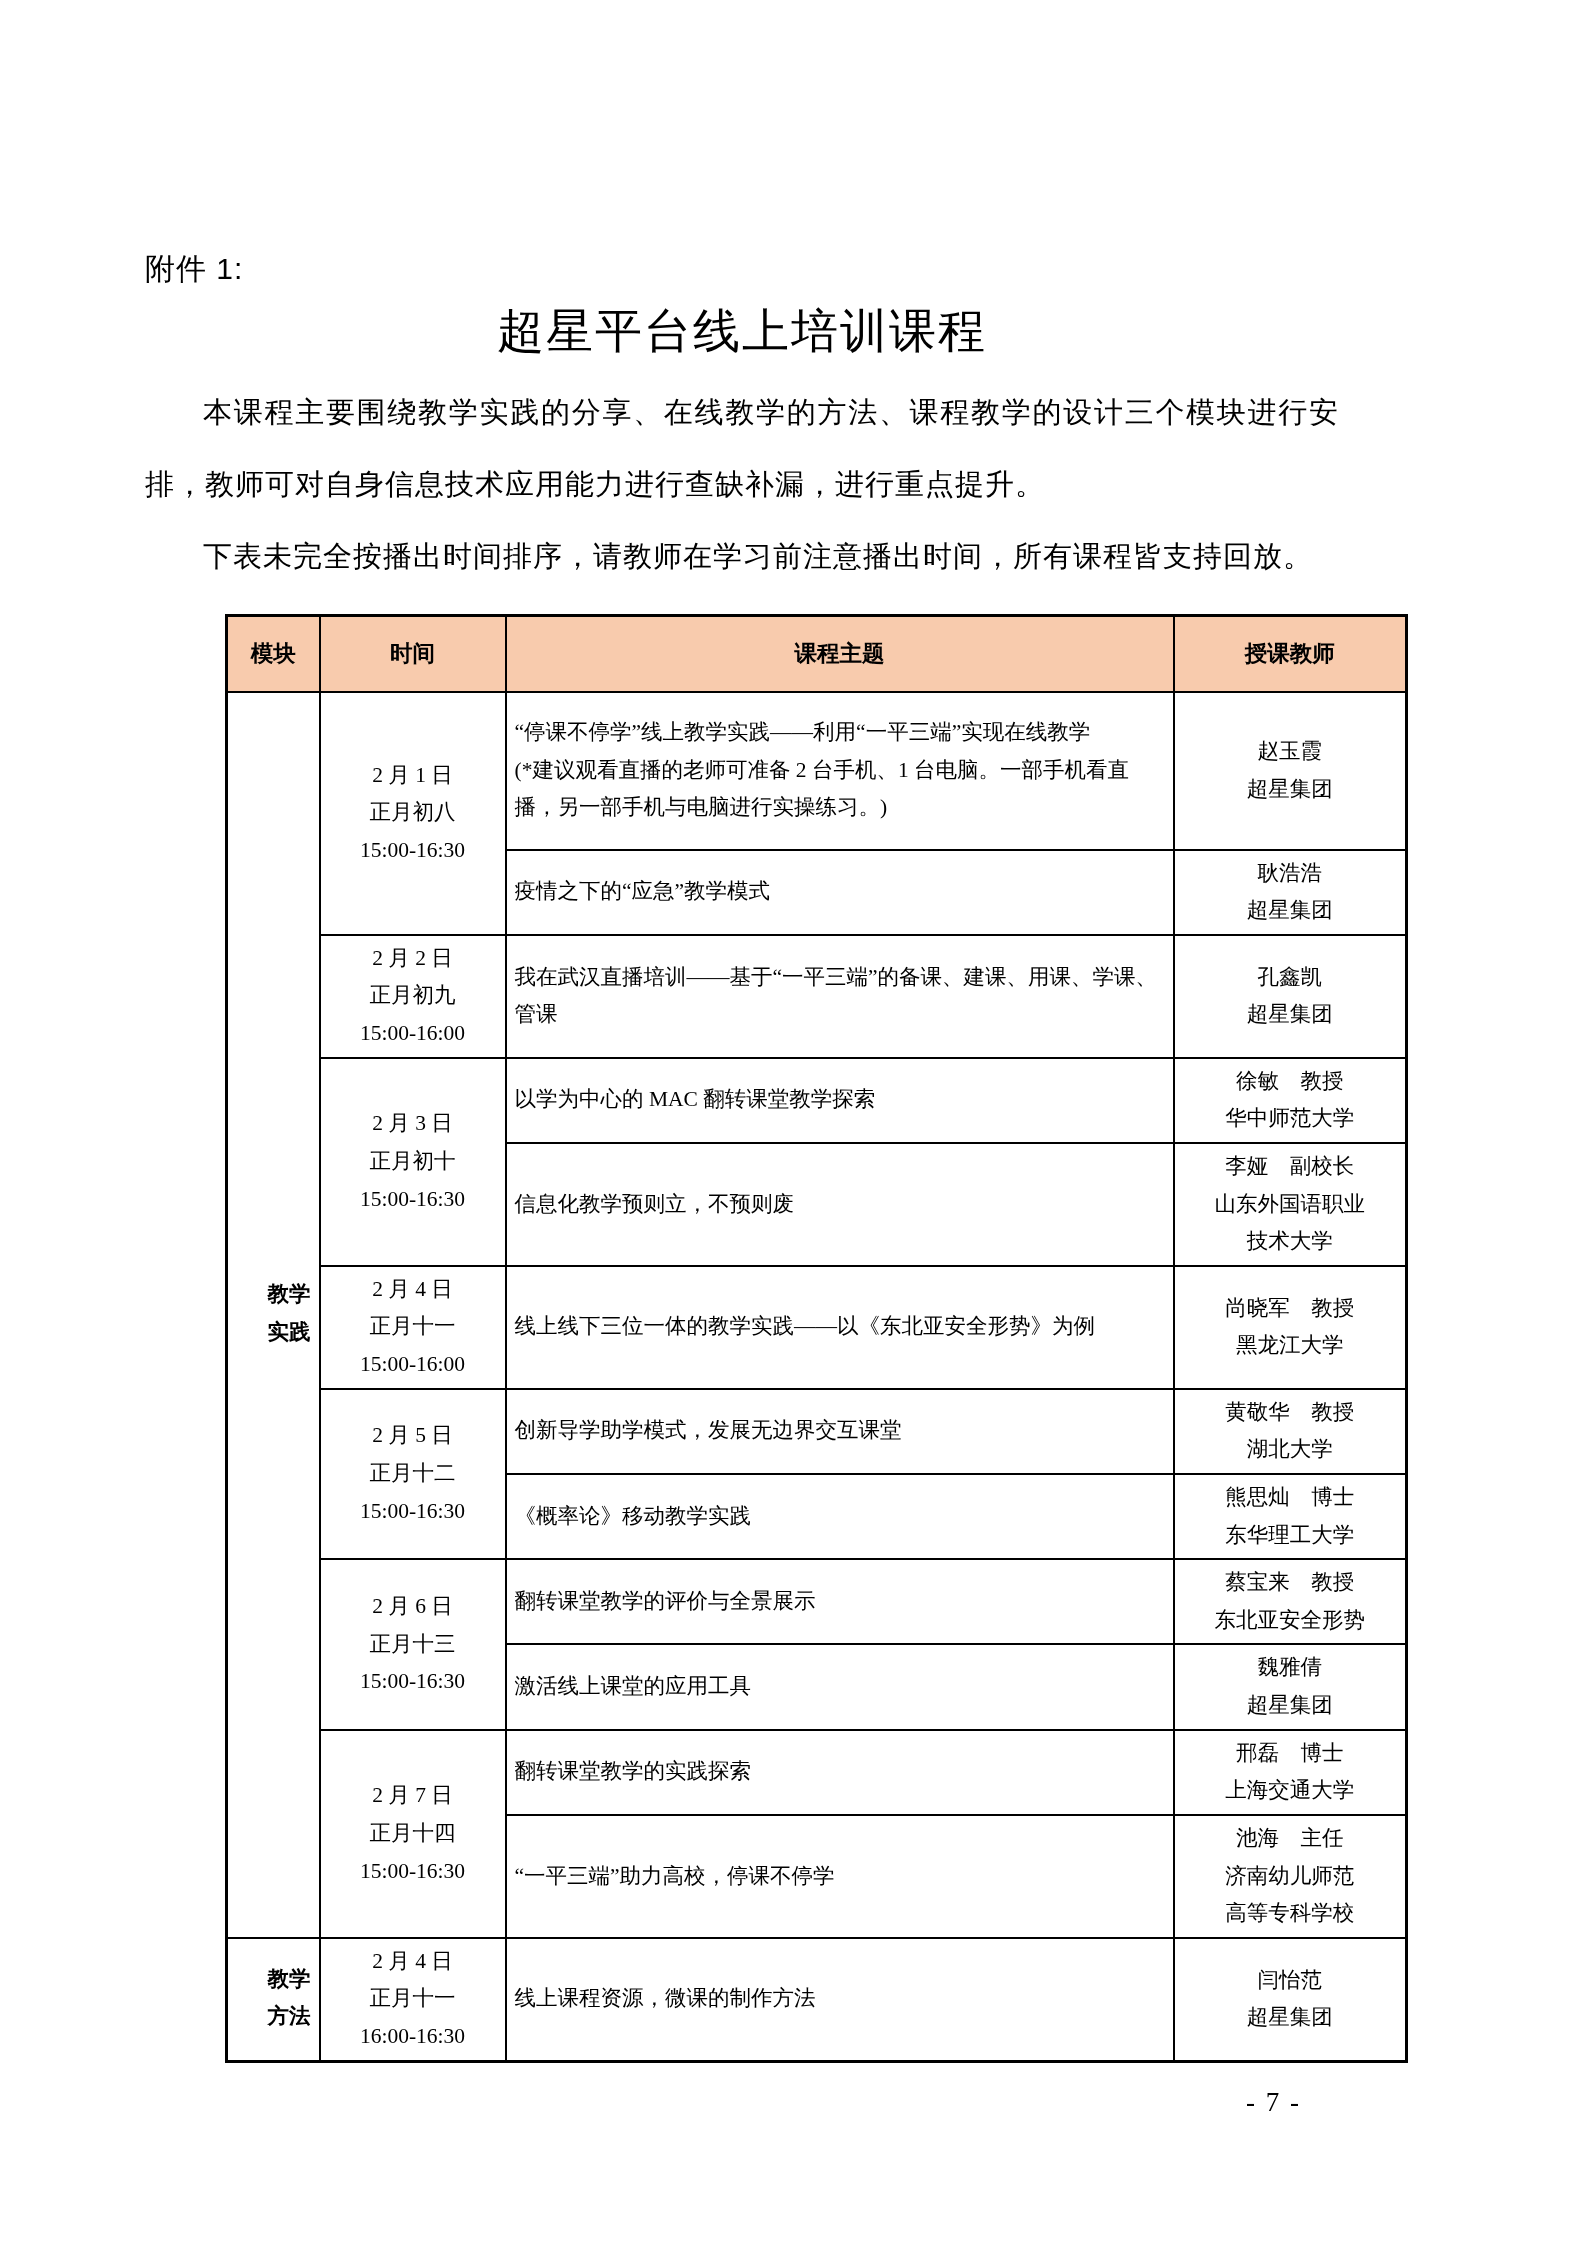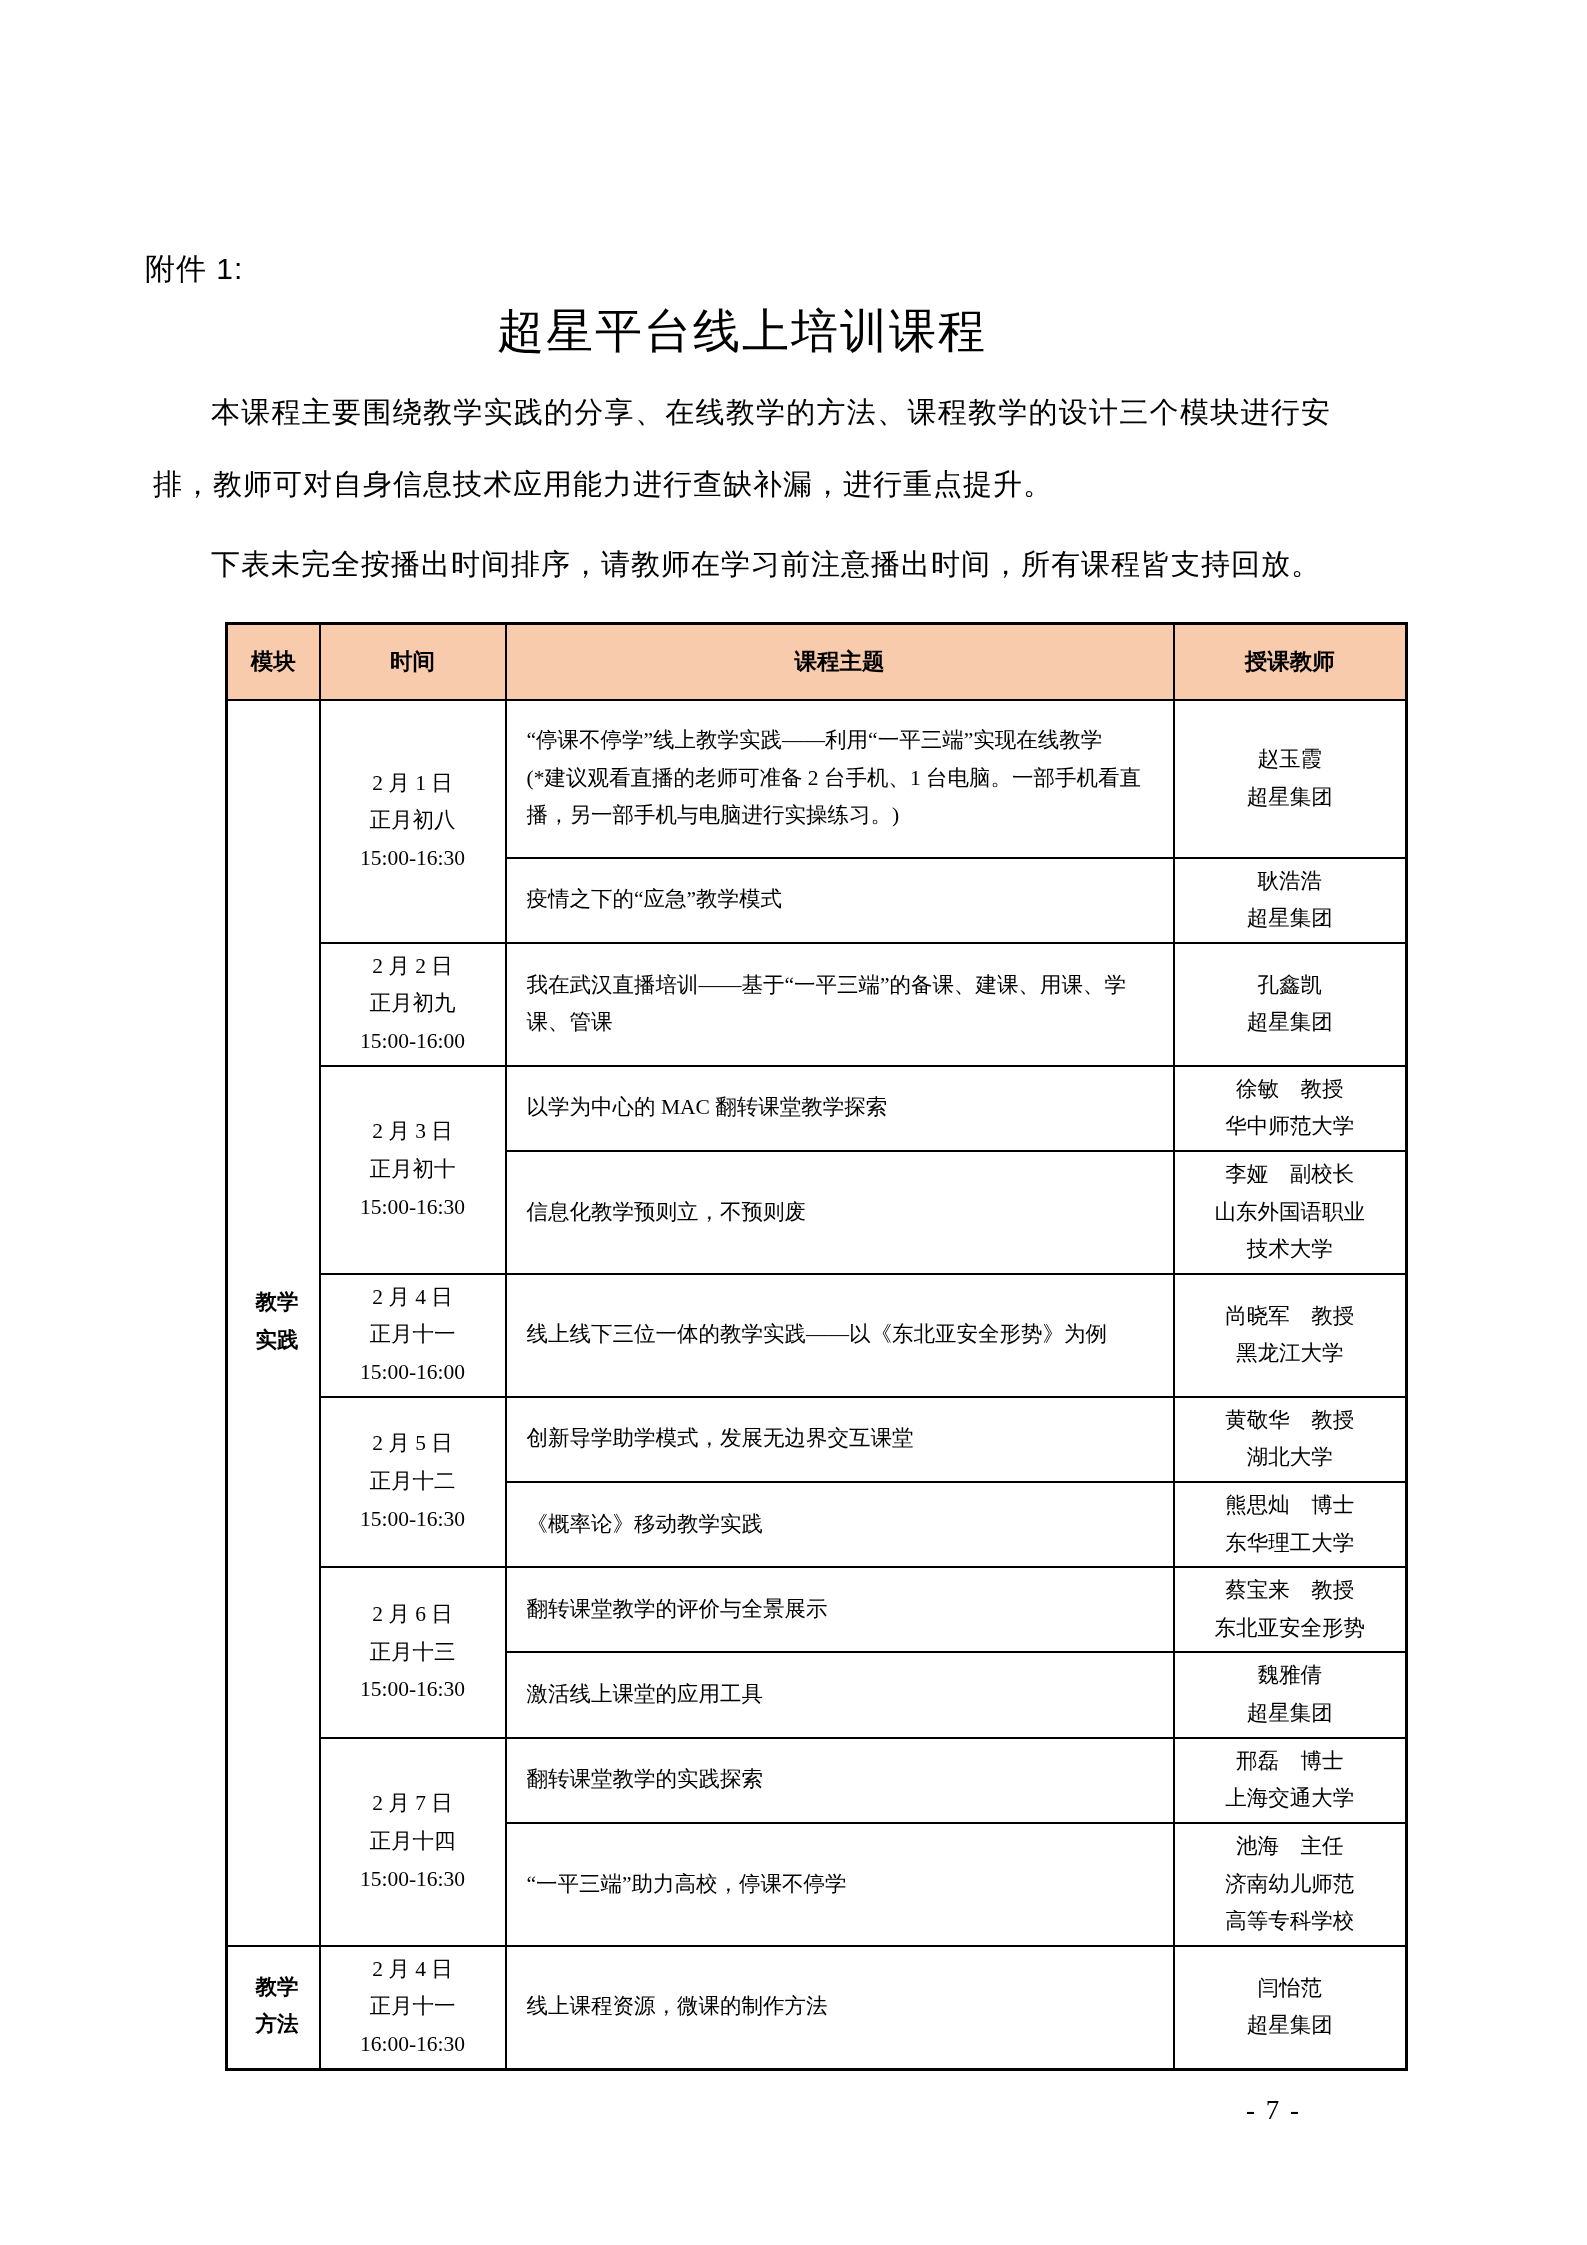--- a/index.html
+++ b/index.html
@@ -24,38 +24,38 @@
   .doc-title {
     margin: 10px 0 0 0;
     text-align: center;
     font-family: "Liberation Sans", sans-serif;
     font-weight: normal;
     font-size: 47px;
     line-height: 62px;
     letter-spacing: 2px;
   }
   .para {
-    margin: 8px;
+    margin: 0;
     font-size: 29px;
     line-height: 72px;
     text-indent: 2em;
     text-align: justify;
     letter-spacing: 1px;
   }
   .para.first { margin-top: 14px; }
   table.schedule {
     margin: 22px 0 0 80px;
     border-collapse: collapse;
     table-layout: fixed;
     width: 1180px;
     border: 3px solid #000;
   }
   table.schedule td, table.schedule th {
     border: 2px solid #000;
-    padding: 4px 20px;
+    padding: 4px 8px;
     vertical-align: middle;
     white-space: pre-line;
     font-size: 21.5px;
     line-height: 1.75;
     overflow: hidden;
   }
   table.schedule th {
     background: #F8CBAD;
     font-family: "Liberation Sans", sans-serif;
     font-weight: bold;

